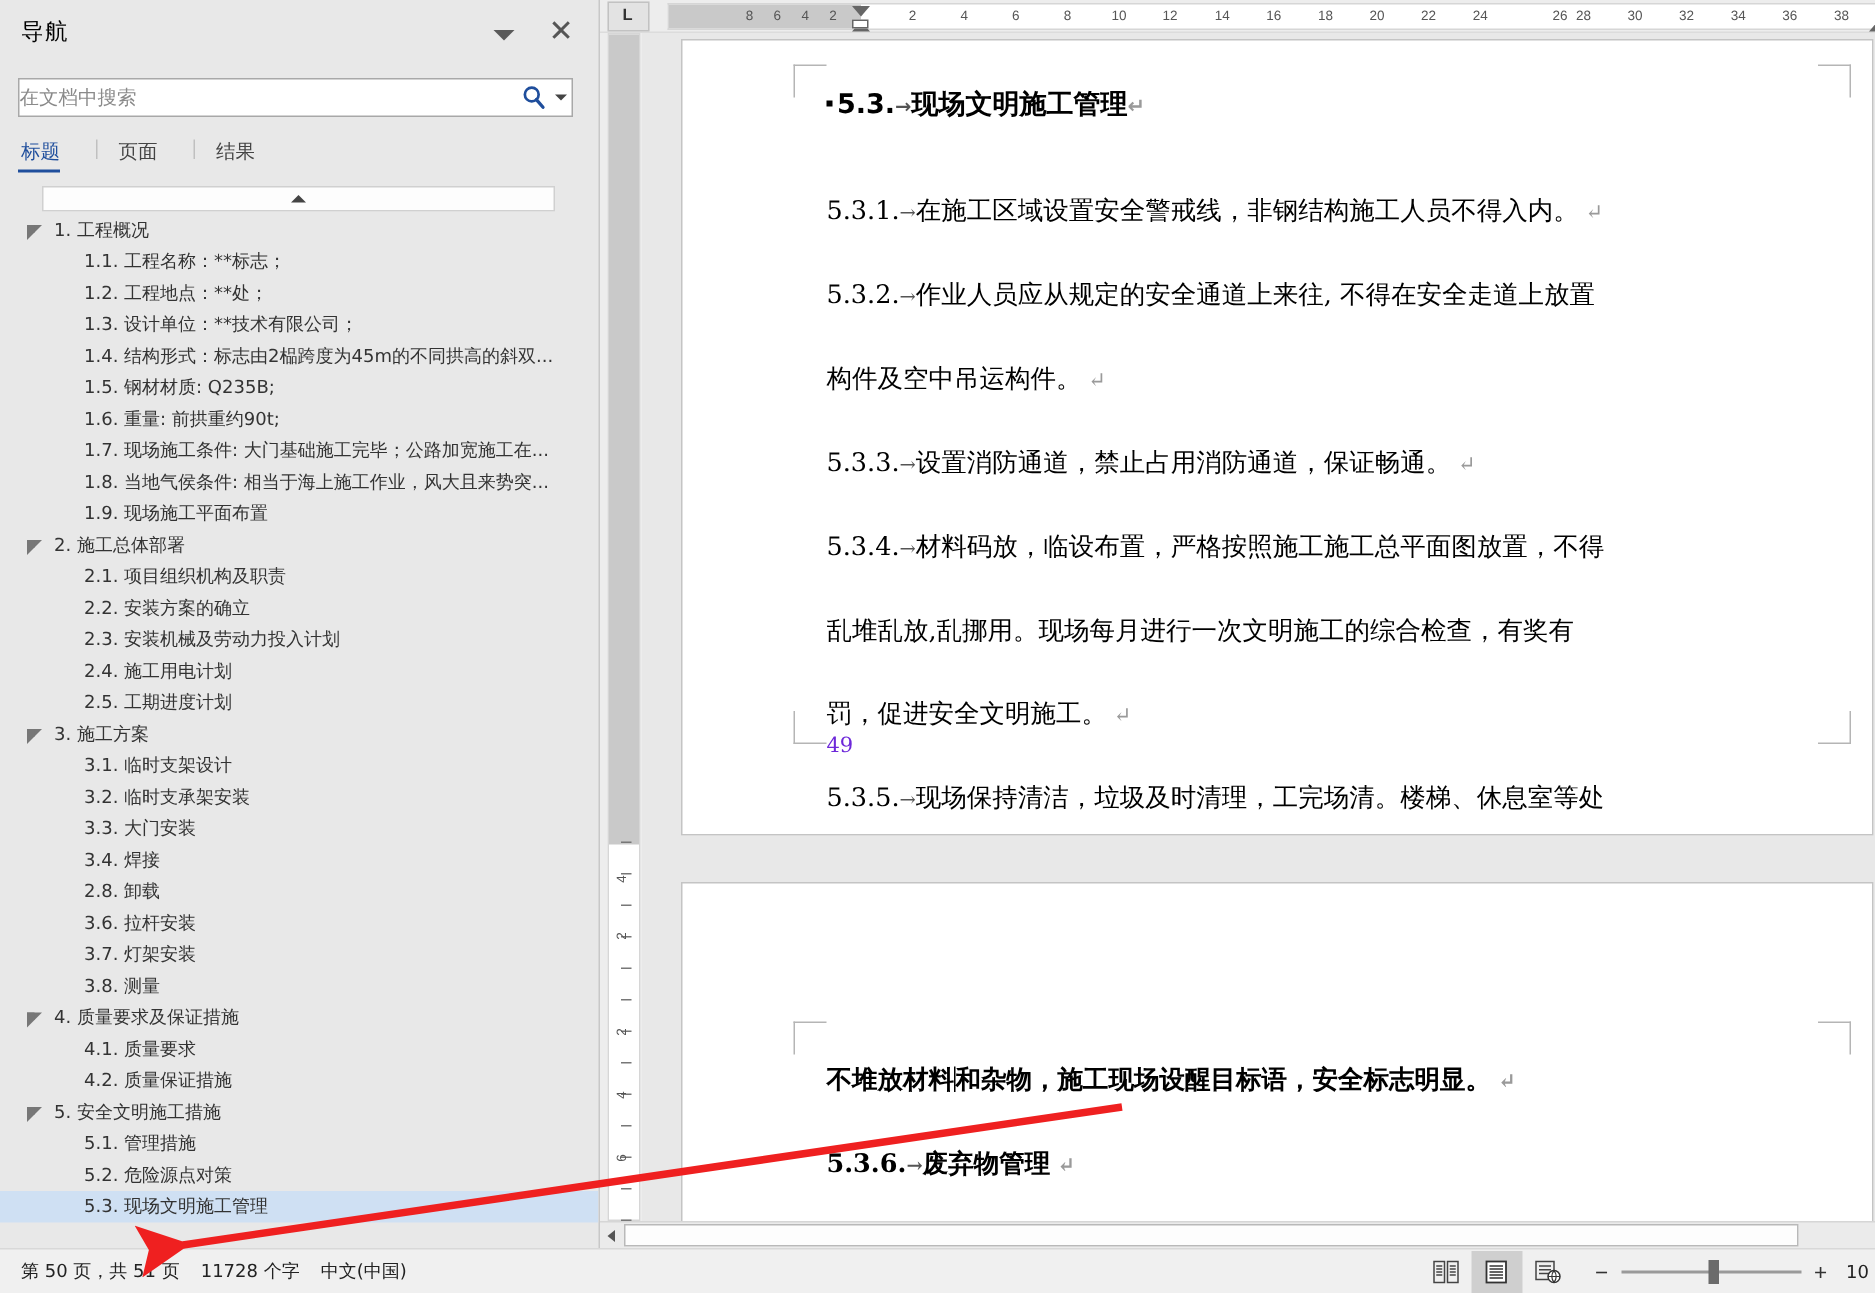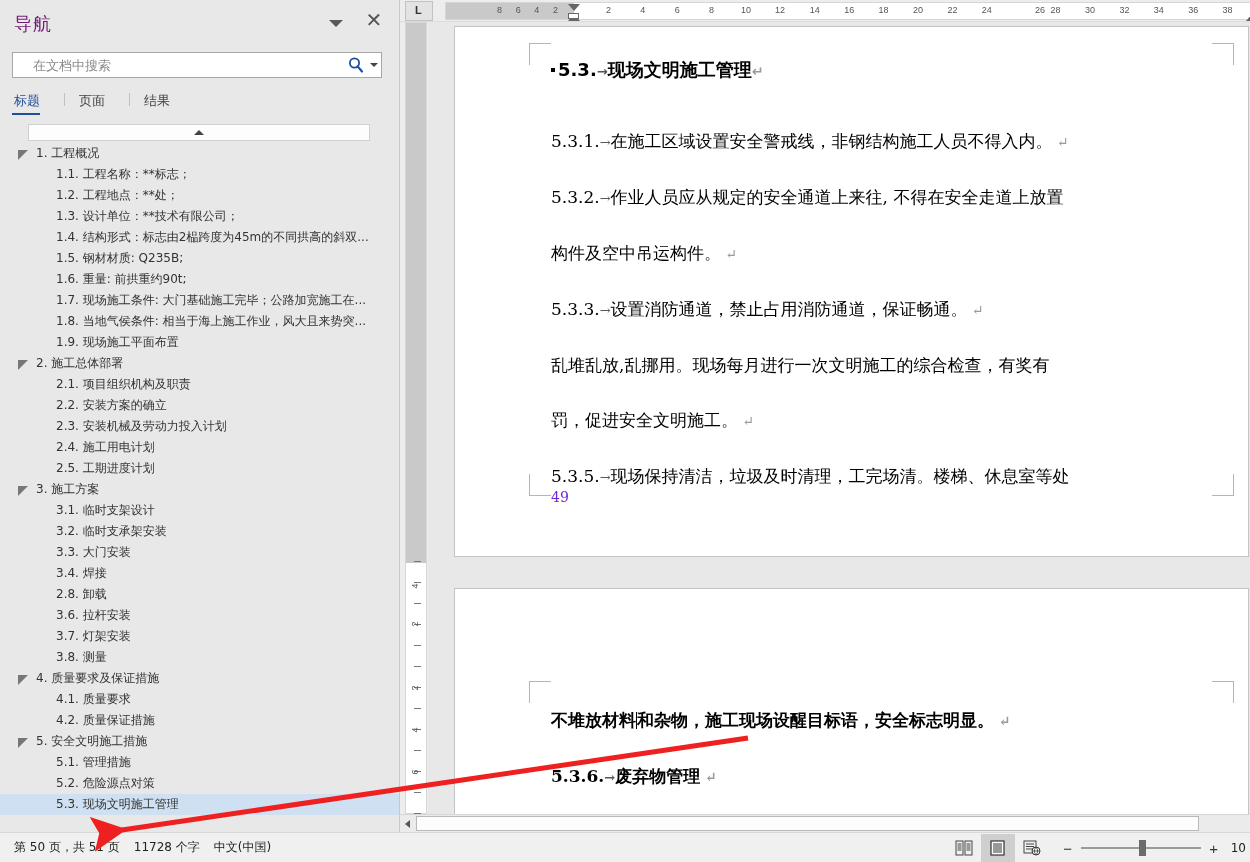--- a/index.html
+++ b/index.html
@@ -23,21 +23,21 @@
     background: #e8e8e8;
     border-right: 1px solid #c8c8c8;
     overflow: hidden;
   }
   #nav-header {
     position: relative;
     height: 46px;
   }
   #nav-title {
     position: absolute; left: 14px; top: 12px;
-    font-size: 18px; color: #701a75; letter-spacing: 1px;
+    font-size: 15px; color: #000000; letter-spacing: 1px;
     font-family: "DejaVu Sans", sans-serif;
   }
   #nav-dropdown-icon {
     position: absolute; right: 54px; top: 14px;
     width: 18px; height: 18px;
     cursor: pointer;
   }
   #nav-dropdown-icon::after {
     content: "";
     position: absolute; left: 2px; top: 6px;
@@ -59,21 +59,21 @@
     position: absolute; left: 12px; top: 52px;
     width: 370px; height: 26px;
     background: #ffffff;
     border: 1px solid #a8a8a8;
     display: flex; align-items: center;
   }
   #nav-search-input {
     flex: 1 1 auto;
     border: none; outline: none;
     font-size: 13px;
-    padding-left: 20px;
+    padding-left: 0;
     color: #222;
     background: transparent;
     font-family: "DejaVu Sans", sans-serif;
   }
   #nav-search-input::placeholder { color: #8a8a8a; }
   #search-icon {
     width: 22px; height: 20px;
     position: relative; cursor: pointer; flex: 0 0 auto;
   }
   #search-dropdown-icon {
@@ -607,20 +607,21 @@
         <div class="corner tr" style="right:14px;top:16px;"></div>
         <div class="corner bl" style="left:74px;bottom:60px;"></div>
         <div class="corner br" style="right:14px;bottom:60px;"></div>
         <div class="doc-body" id="page1-body" style="top:28px;">
             <div class="para heading"><span class="bullet-sq"></span><span>5.3.</span><span class="tabchar">→</span><span>现场文明施工管理</span><span class="pilcrow">↵</span></div>
             <div style="height: 27px;"></div>
             <div class="para"><span class="num">5.3.1.</span><span class="tabchar">→</span><span>在施工区域设置安全警戒线，非钢结构施工人员不得入内。</span><span class="pilcrow"> ↵</span></div>
             <div class="para"><span class="num">5.3.2.</span><span class="tabchar">→</span><span>作业人员应从规定的安全通道上来往, 不得在安全走道上放置</span></div>
             <div class="para"><span>构件及空中吊运构件。</span><span class="pilcrow"> ↵</span></div>
             <div class="para"><span class="num">5.3.3.</span><span class="tabchar">→</span><span>设置消防通道，禁止占用消防通道，保证畅通。</span><span class="pilcrow"> ↵</span></div>
+            <div class="para"><span class="num">5.3.4.</span><span class="tabchar">→</span><span>材料码放，临设布置，严格按照施工施工总平面图放置，不得</span></div>
             <div class="para"><span>乱堆乱放,乱挪用。现场每月进行一次文明施工的综合检查，有奖有</span></div>
             <div class="para"><span>罚，促进安全文明施工。</span><span class="pilcrow"> ↵</span></div>
             <div class="para"><span class="num">5.3.5.</span><span class="tabchar">→</span><span>现场保持清洁，垃圾及时清理，工完场清。楼梯、休息室等处</span></div>
           </div>
         <div id="footer-pagenum" style="left:96px;bottom:51px;">49</div>
       </div>
 
       <div class="page" id="page-2">
         <div class="corner tl" style="left:74px;top:92px;"></div>
         <div class="corner tr" style="right:14px;top:92px;"></div>

